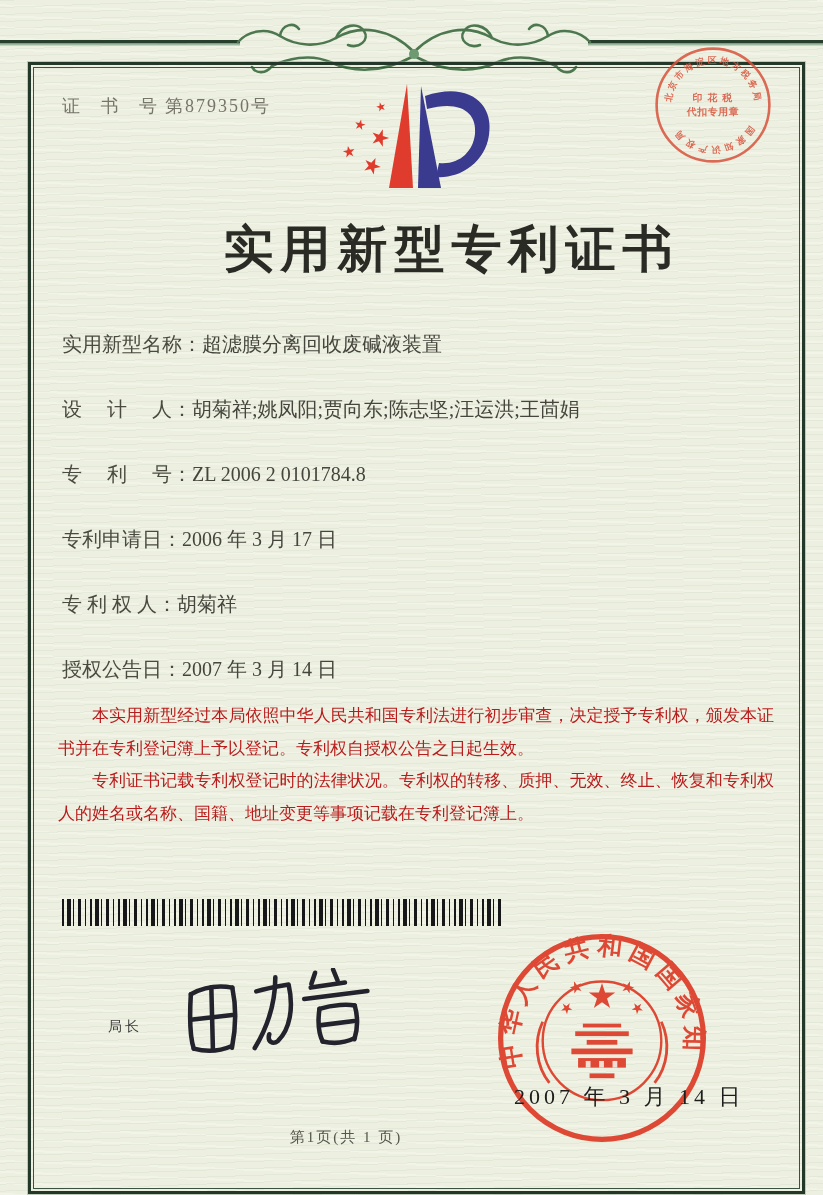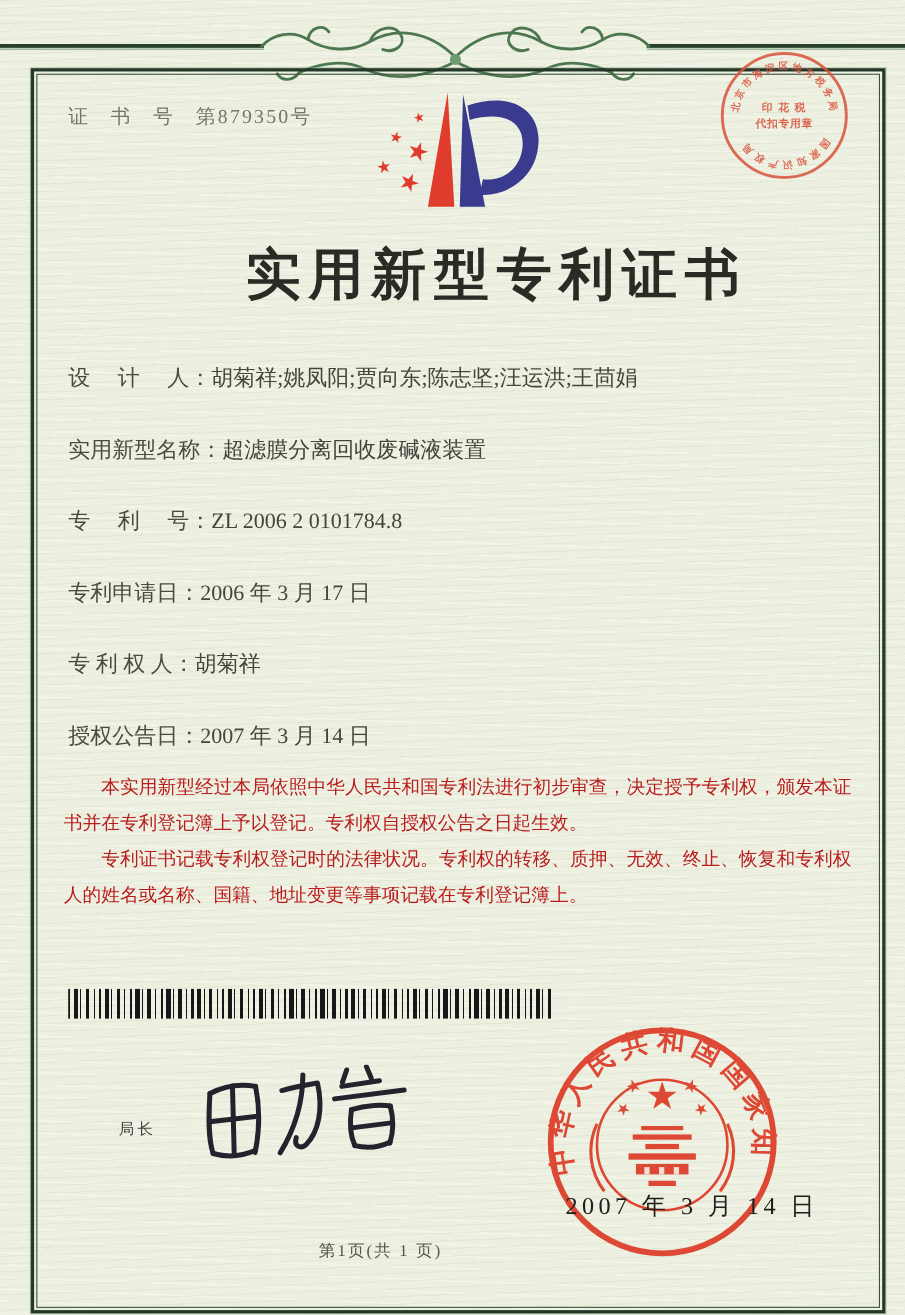--- a/index.html
+++ b/index.html
@@ -21,21 +21,21 @@
   
   .top-edge{left:0;top:14px;width:823px;height:64px;z-index:1;}
 
   
   .frame{left:28px;top:62px;width:771px;height:1126px;border:3px solid #24382a;z-index:1;
          box-shadow:0 0 0 1px rgba(140,165,140,.5);}
   .frame-inner{position:absolute;inset:2px;border:1px solid #3a5340;}
 
   
   .cert-no{left:62px;top:94px;font-size:18px;letter-spacing:2px;color:#77746a;z-index:2;}
-  .cert-no .lbl{letter-spacing:8px;margin-right:13px;}
+  .cert-no .lbl{letter-spacing:8px;margin-right:0;}
 
   
   .logo{left:323px;top:56px;width:180px;height:150px;z-index:2;}
 
   
   .tax-stamp{left:654px;top:46px;width:118px;height:118px;z-index:3;opacity:.85;}
 
   
   .title{left:0;top:216px;width:823px;text-align:center;font-size:50px;font-weight:bold;
          letter-spacing:7px;color:#2b2b26;z-index:2;margin-left:40px;}
@@ -139,24 +139,24 @@
     <textPath href="#taxCircle" startOffset="58%">国家知识产权局</textPath>
   </text>
   <text x="90" y="84" text-anchor="middle" font-size="15" letter-spacing="2" fill="#d9533d" font-weight="bold">印 花 税</text>
   <text x="90" y="106" text-anchor="middle" font-size="15" letter-spacing="1" fill="#d9533d" font-weight="bold">代扣专用章</text>
 </svg>
 
 <div class="abs title">实用新型专利证书</div>
 
 <div class="abs fields">
   <div class="field-row">
+    <span class="lbl">实用新型名称：</span><span>超滤膜分离回收废碱液装置</span>
+  </div>
+  <div class="field-row">
     <span class="lbl">设　 计　 人：</span><span>胡菊祥;姚凤阳;贾向东;陈志坚;汪运洪;王茴娟</span>
-  </div>
-  <div class="field-row">
-    <span class="lbl">实用新型名称：</span><span>超滤膜分离回收废碱液装置</span>
   </div>
   <div class="field-row">
     <span class="lbl">专　 利　 号：</span><span>ZL 2006 2 0101784.8</span>
   </div>
   <div class="field-row">
     <span class="lbl">专利申请日：</span><span>2006 年 3 月 17 日</span>
   </div>
   <div class="field-row">
     <span class="lbl">专 利 权 人：</span><span>胡菊祥</span>
   </div>

